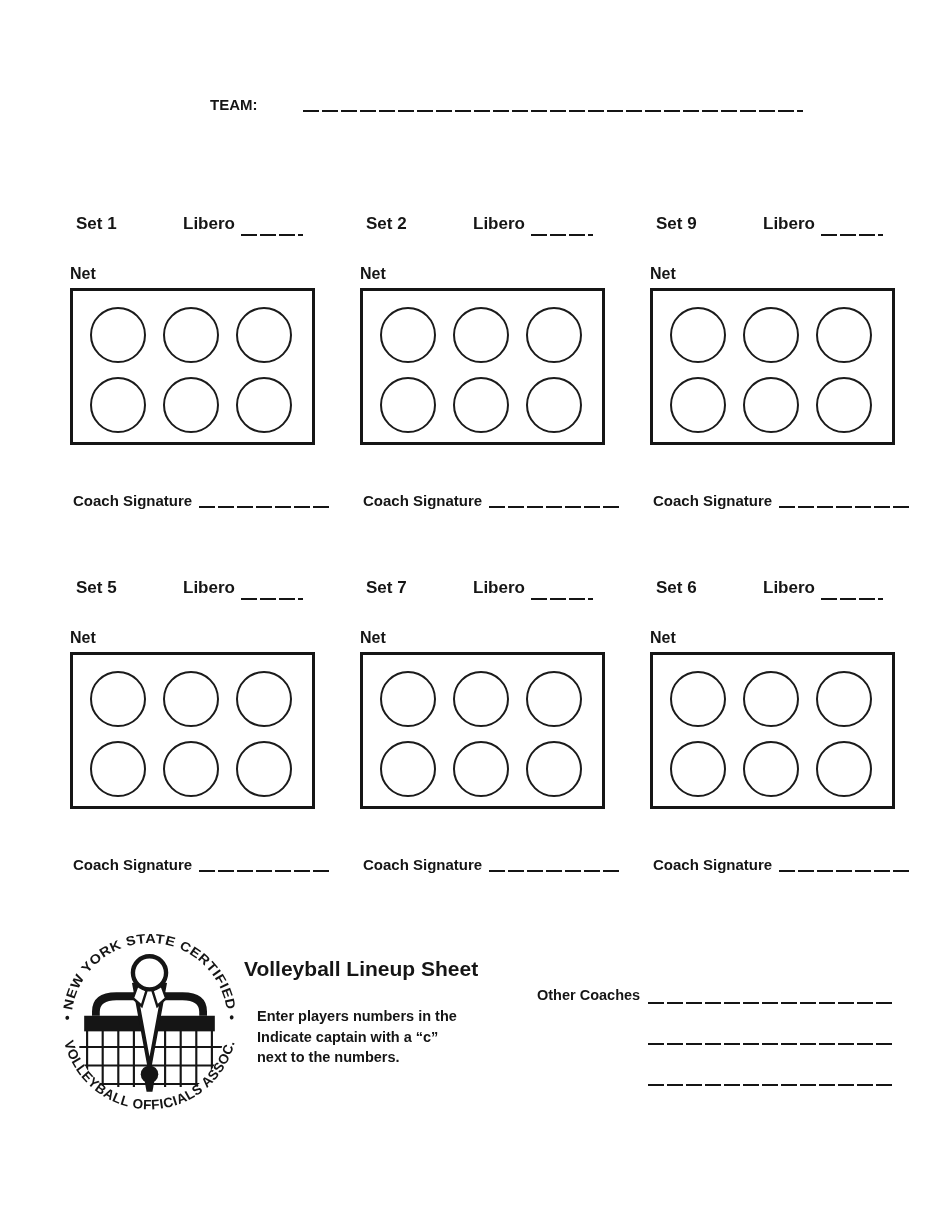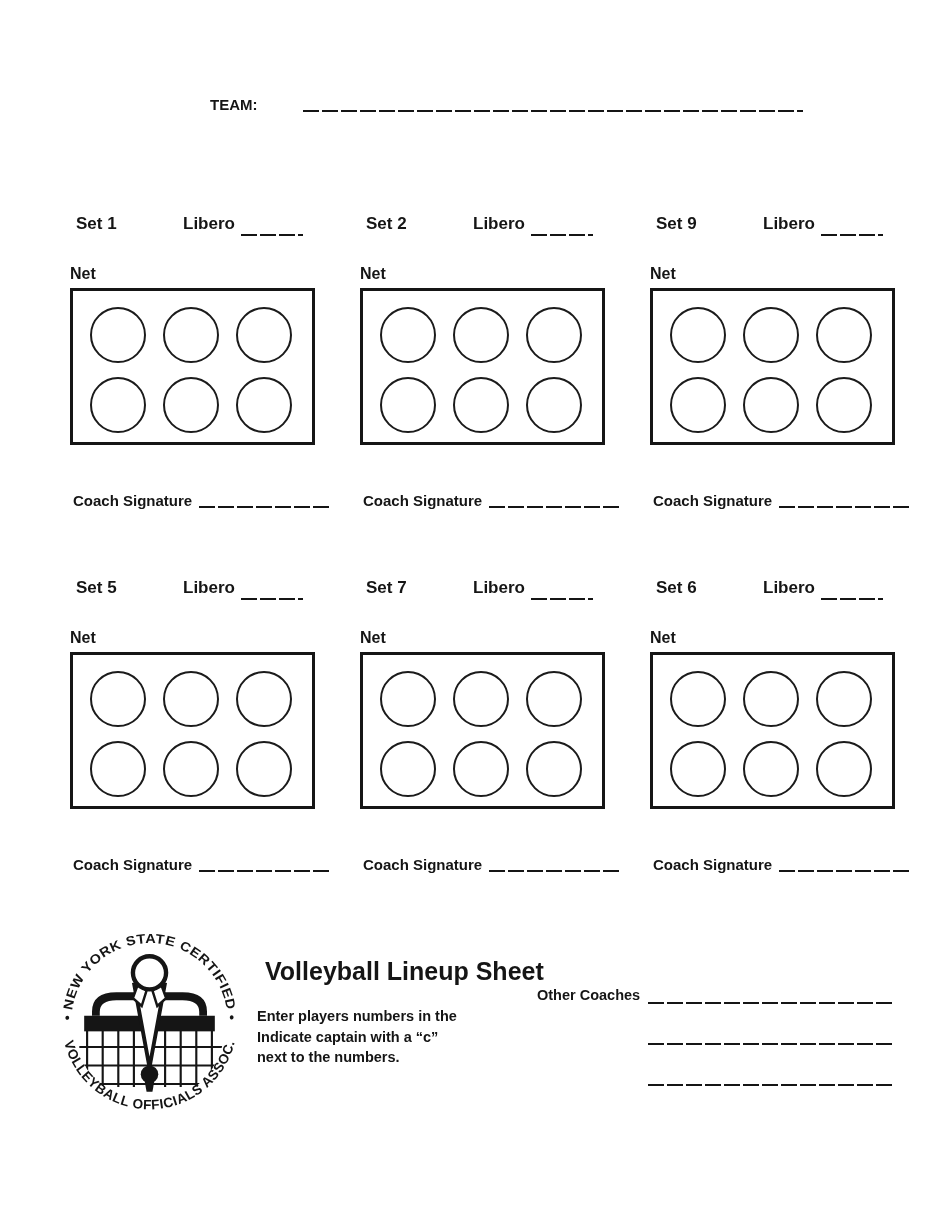--- a/index.html
+++ b/index.html
@@ -46,21 +46,21 @@
   }
   .coach-row{
     position:absolute;left:3px;top:278px;display:flex;align-items:baseline;
     font-size:15px;font-weight:700;white-space:nowrap;
   }
   .coach-line{width:133px;margin-left:7px;margin-bottom:1px;}
   
   #logo{position:absolute;left:52px;top:928px;}
   #logo text{font-family:"Liberation Sans",sans-serif;font-weight:700;fill:#151515;}
   #footer-title{
-    position:absolute;left:265px;top:957px;font-size:25px;font-weight:700;
+    position:absolute;left:244px;top:957px;font-size:21px;font-weight:700;
   }
   #instructions{
     position:absolute;left:257px;top:1006px;font-size:14.5px;font-weight:700;
     line-height:20.5px;width:240px;
   }
   #other-coaches-label{
     position:absolute;left:537px;top:987px;font-size:14.5px;font-weight:700;
   }
   .oc-line{position:absolute;left:648px;width:245px;}
   #oc-line-1{top:1002px;}

